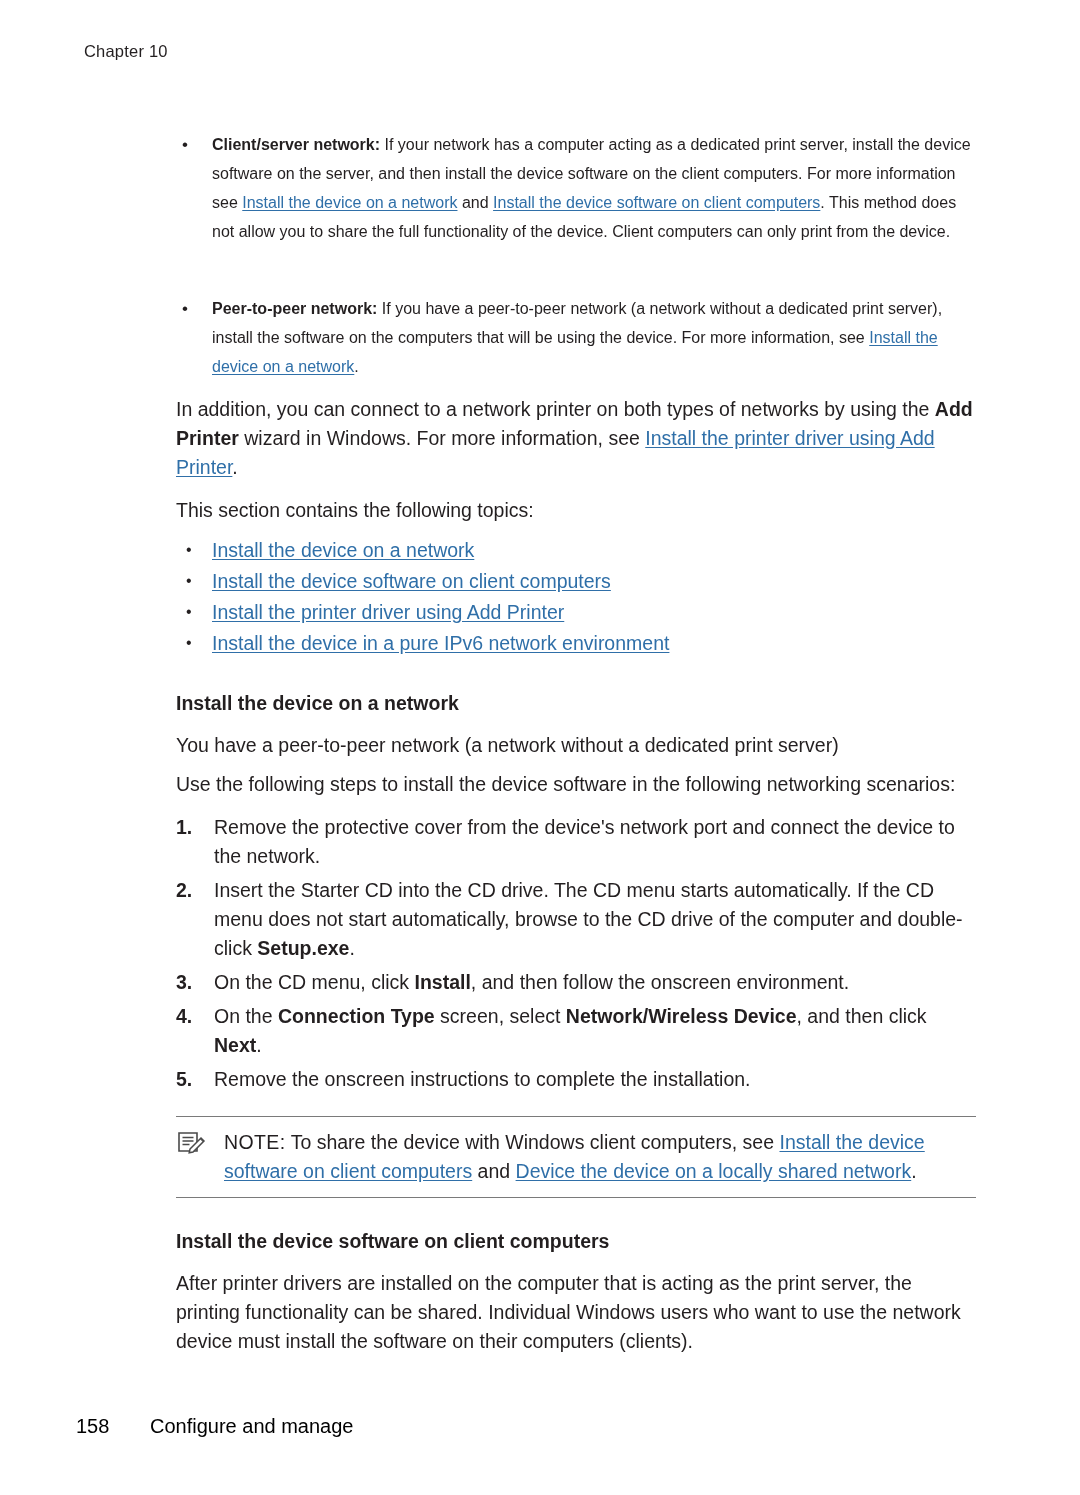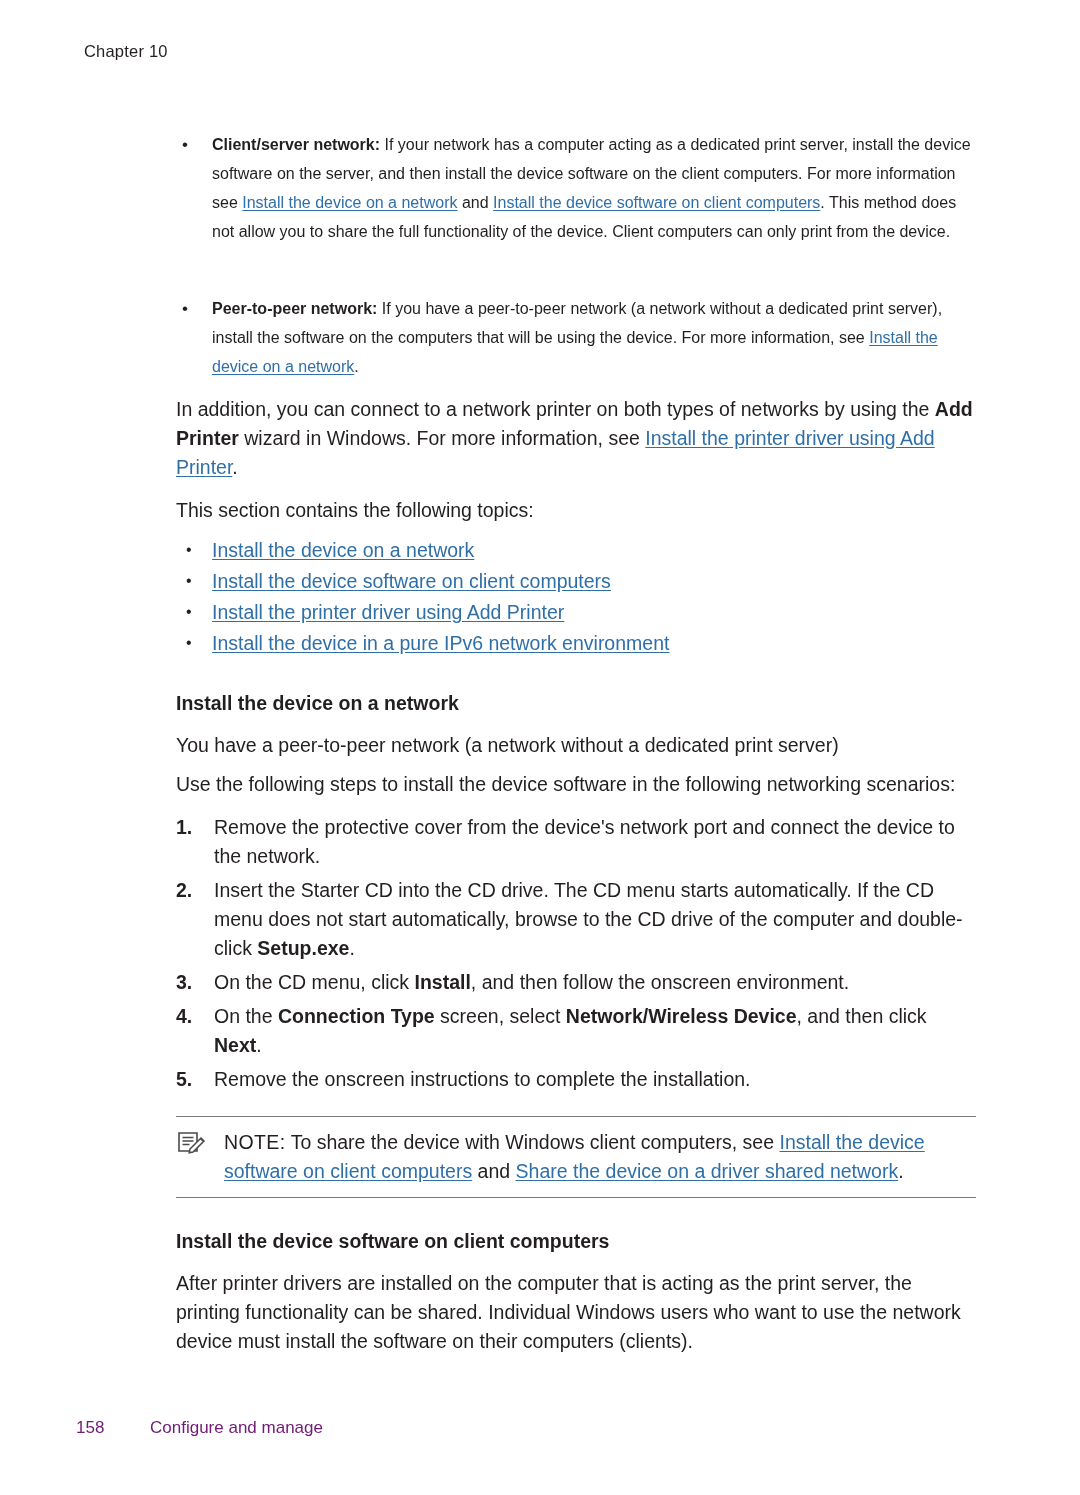--- a/index.html
+++ b/index.html
@@ -148,22 +148,22 @@
     height: 26px;
   }
   .note-label {
     font-weight: normal;
     letter-spacing: 0.4px;
   }
   .footer {
     position: absolute;
     left: 76px;
     bottom: 57px;
-    font-size: 17px;
-    color: #701a75;
+    font-size: 20px;
+    color: #000000;
   }
   .footer .pg {
     display: inline-block;
     width: 74px;
   }
   .footer .ft {
     display: inline-block;
     font-weight: normal;
   }
 </style>
@@ -213,21 +213,21 @@
     <div class="note-box">
       <div class="note-inner">
         <span class="note-icon">
           <svg width="30" height="26" viewBox="0 0 30 26" xmlns="http://www.w3.org/2000/svg">
             <path d="M3 3 L21 3 L21 21 L3 21 Z" fill="none" stroke="#4a4a4a" stroke-width="1.6"></path>
             <path d="M6.5 7.5 L17.5 7.5 M6.5 11 L17.5 11 M6.5 14.5 L13.5 14.5" stroke="#4a4a4a" stroke-width="1.4"></path>
             <path d="M14 19 L25 8 L28 11 L17 22 L13.2 22.8 Z" fill="#ffffff" stroke="#4a4a4a" stroke-width="1.5"></path>
             <path d="M24.3 8.7 L27.3 11.7" stroke="#4a4a4a" stroke-width="1.2"></path>
           </svg>
         </span>
-        <span class="note-label">NOTE:</span><span><span>   To share the device with Windows client computers, see </span><a class="link" href="#">Install the device software on client computers</a><span> and </span><a class="link" href="#">Share the device on a driver shared network</a><span>.</span></span>
+        <span class="note-label">NOTE:</span><span><span>   To share the device with Windows client computers, see </span><a class="link" href="#">Install the device software on client computers</a><span> and </span><a class="link" href="#">Device the device on a locally shared network</a><span>.</span></span>
       </div>
     </div>
 
     <h2 class="section" style="margin-top:32px;">Install the device software on client computers</h2>
 
     <p class="para">After printer drivers are installed on the computer that is acting as the print server, the printing functionality can be shared. Individual Windows users who want to use the network device must install the software on their computers (clients).</p>
 
   </div>
 
   <div class="footer">

